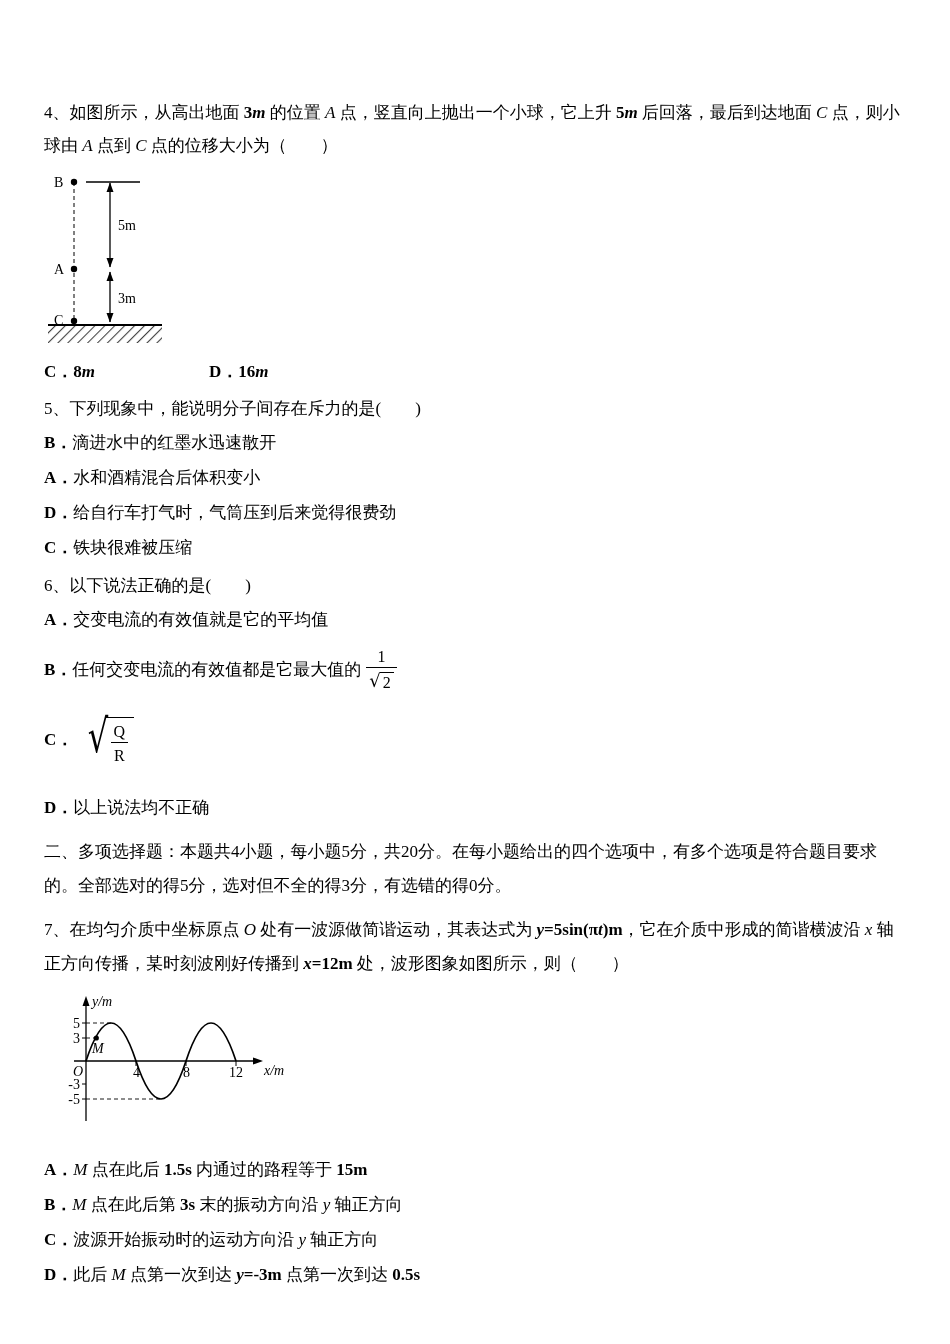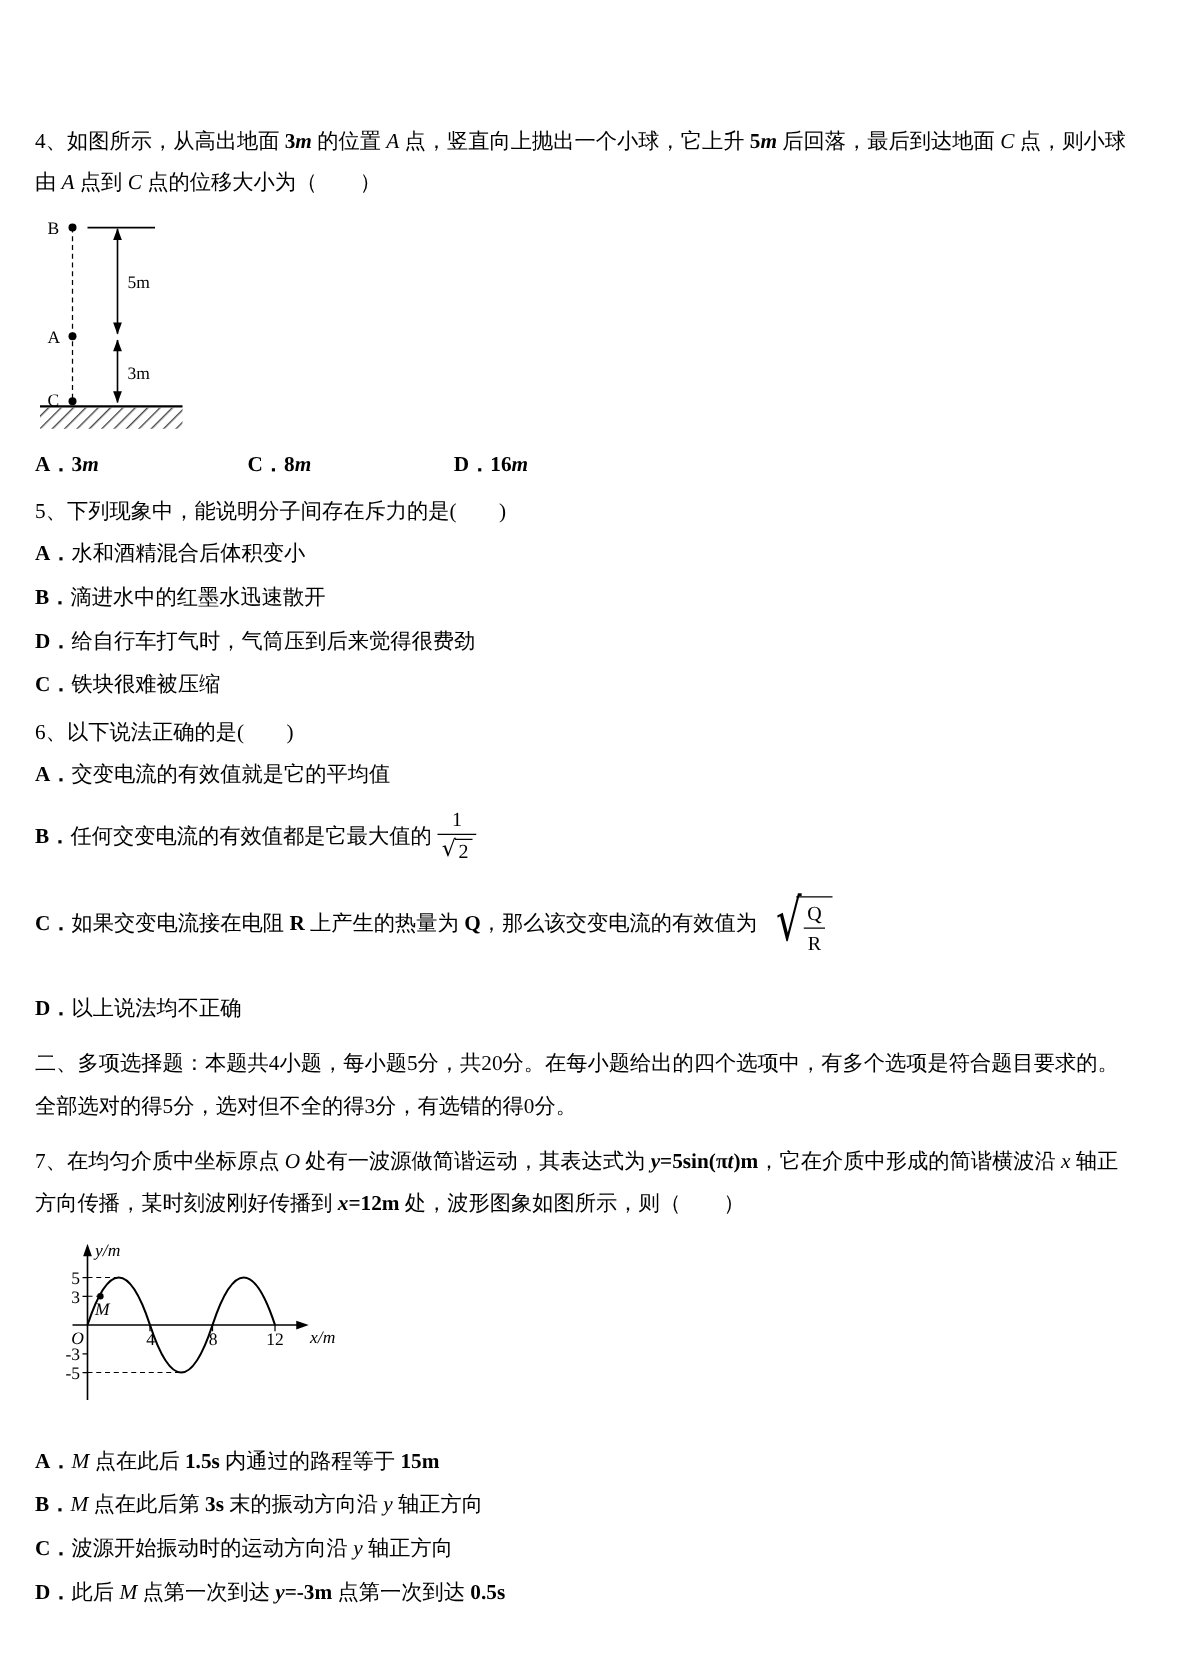--- a/index.html
+++ b/index.html
@@ -1,21 +1,21 @@
 <!DOCTYPE html>
 <html><head>
 <meta charset="utf-8">
 <style>
   html,body{margin:0;padding:0;background:#fff;}
   body{
     width:950px;height:1344px;overflow:hidden;
     font-family:"Liberation Serif","DejaVu Serif",serif;
     color:#000;font-size:17px;
   }
-  .page{box-sizing:border-box;width:950px;height:1344px;padding:96px 40px 0 28px;}
+  .page{box-sizing:border-box;width:950px;height:1344px;padding:96px 40px 0 44px;}
   p{margin:0;}
   .q{line-height:33px;}
   .it{font-style:italic;}
   .bd{font-weight:bold;}
   .opt{line-height:34px;margin:1px 0;}
   .opt-key{font-weight:bold;}
   .opts-row{display:flex;margin:8px 0 4px;line-height:32px;}
   .opts-row .cell1{width:170px;}
   .opts-row .cell2{width:165px;}
   .opts-row .cell3{width:165px;}
@@ -71,28 +71,27 @@
       <line x1="64" y1="106" x2="64" y2="156" stroke="#000" stroke-width="1.3"></line>
       <polygon points="60.5,115 64,105.5 67.5,115" fill="#000"></polygon>
       <polygon points="60.5,147 64,156.5 67.5,147" fill="#000"></polygon>
       <text x="72" y="137">3m</text>
       <line x1="2" y1="159" x2="116" y2="159" stroke="#000" stroke-width="1.8"></line>
       <rect x="2" y="160" width="114" height="17" fill="url(#hatch)"></rect>
     </svg>
   </div>
 
   <div class="opts-row">
-    <span class="cell1"><span class="opt-key">A．</span><span><span class="bd">3</span><span class="it bd">m</span></span></span>
     <span class="cell3"><span class="opt-key">C．</span><span><span class="bd">8</span><span class="it bd">m</span></span></span>
     <span><span class="opt-key">D．</span><span><span class="bd">16</span><span class="it bd">m</span></span></span>
   </div>
 
   <p class="q">5、下列现象中，能说明分子间存在斥力的是(　　)</p>
+  <p class="opt"><span class="opt-key">B．</span><span>滴进水中的红墨水迅速散开</span></p>
   <p class="opt"><span class="opt-key">A．</span><span>水和酒精混合后体积变小</span></p>
-  <p class="opt"><span class="opt-key">B．</span><span>滴进水中的红墨水迅速散开</span></p>
   <p class="opt"><span class="opt-key">D．</span><span>给自行车打气时，气筒压到后来觉得很费劲</span></p>
   <p class="opt"><span class="opt-key">C．</span><span>铁块很难被压缩</span></p>
 
   <p class="q" style="margin-top:4px;">6、以下说法正确的是(　　)</p>
   <p class="opt"><span class="opt-key">A．</span><span>交变电流的有效值就是它的平均值</span></p>
 
   <p class="opt math-line mline-b">
     <span class="opt-key">B．</span>
       <span>任何交变电流的有效值都是它最大值的</span>
     <span class="mfrac">
@@ -101,21 +100,20 @@
         <span class="msqrt small">
             <span class="mrad">√</span>
             <span class="mbody">2</span>
           </span>
       </span>
     </span>
   </p>
 
   <p class="opt math-line mline-c">
     <span class="opt-key">C．</span>
-      <span><span>如果交变电流接在电阻 </span><span class="bd">R</span><span> 上产生的热量为 </span><span class="bd">Q</span><span>，那么该交变电流的有效值为</span></span>
     <span class="msqrt big">
       <span class="mrad">√</span>
       <span class="mbody">
         <span class="mfrac">
           <span class="mnum">Q</span>
           <span class="mden">R</span>
         </span>
       </span>
     </span>
   </p>

